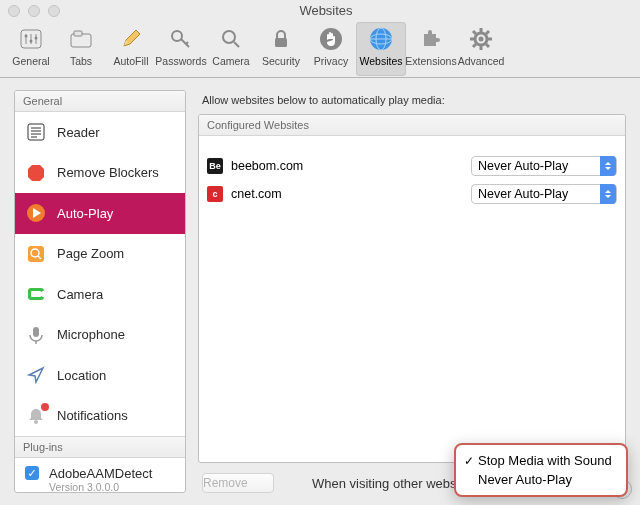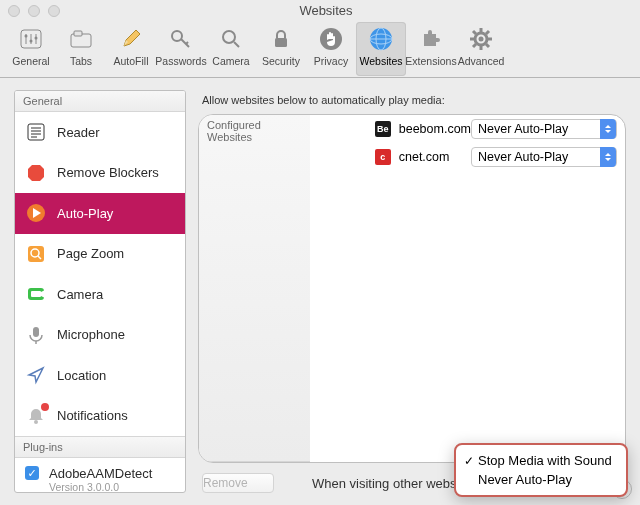--- a/index.html
+++ b/index.html
@@ -27,25 +27,25 @@
 .sb-head { background: linear-gradient(#f7f7f7,#ececec); border-bottom: 1px solid #d6d6d6; font-size: 11px; color: #6b6b6b; padding: 4px 8px; font-weight: 500; }
 .sb-item { display: flex; align-items: center; gap: 10px; padding: 19px 10px; font-size: 13px; color: #2b2b2b; min-height: 34px; }
 .sb-item.selected { background: #be185d; color: #fff; }
 .sb-ico { width: 22px; height: 22px; display: flex; align-items: center; justify-content: center; flex-shrink: 0; }
 .sb-sub { font-size: 10.5px; color: #9a9a9a; display: block; }
 .sb-check { width: 14px; height: 14px; border-radius: 3px; background: #3b8fe8; display: flex; align-items: center; justify-content: center; color: #fff; font-size: 11px; flex-shrink:0; }
 
 
 .content { flex: 1; display: flex; flex-direction: column; }
 .content-title { font-size: 11px; color: #333; padding: 4px 4px 8px 4px; }
-.table-box { background: #fff; border: 1px solid #bfbfbf; border-radius: 15px; flex: 1; display: flex; flex-direction: row; overflow: hidden; gap: 16px; }
+.table-box { background: #fff; border: 1px solid #bfbfbf; border-radius: 3px; flex: 1; display: flex; flex-direction: column; overflow: hidden; gap: 16px; }
 .table-head { background: linear-gradient(#f7f7f7,#ececec); border-bottom: 1px solid #d6d6d6; font-size: 11px; color: #6b6b6b; padding: 4px 8px; font-weight: 500; }
 .table-body { flex: 1; }
 .site-row { display: flex; align-items: center; padding: 4px 8px; height: 28px; }
-.site-ico { width: 16px; height: 16px; border-radius: 2px; margin-right: 8px; display:flex; align-items:center; justify-content:center; color:#fff; font-size:9px; font-weight:bold; flex-shrink:0;margin-left:41px;}
+.site-ico { width: 16px; height: 16px; border-radius: 2px; margin-right: 8px; display:flex; align-items:center; justify-content:center; color:#fff; font-size:9px; font-weight:bold; flex-shrink:0;}
 .site-name { flex: 1; font-size: 12.5px; }
 .site-select { width: 146px; height: 20px; background: #fff; border: 1px solid #c7c7c7; border-radius: 4px; font-size: 12.5px; display: flex; align-items: center; padding: 0 6px; position: relative; }
 .site-select .arrows { position: absolute; right: 0; top: -1px; width: 16px; height: 20px; background: #4f8ff0; border-radius: 0 4px 4px 0; display:flex; flex-direction:column; align-items:center; justify-content:center; gap:0px;}
 .arr-up,.arr-dn { width:0;height:0;border-left:3px solid transparent;border-right:3px solid transparent;}
 .arr-up{border-bottom:3px solid #fff; margin-bottom:1px;}
 .arr-dn{border-top:3px solid #fff; margin-top:1px;}
 
 
 .foot { display: flex; align-items: center; padding: 10px 4px 0 4px; gap: 8px; position: relative;}
 .remove-btn { width: 72px; height: 20px; background: linear-gradient(#fdfdfd,#f1f1f1); border: 1px solid #d4d4d4; border-radius: 4px; font-size: 12px; color: #b4b4b4; line-height:19px;}

